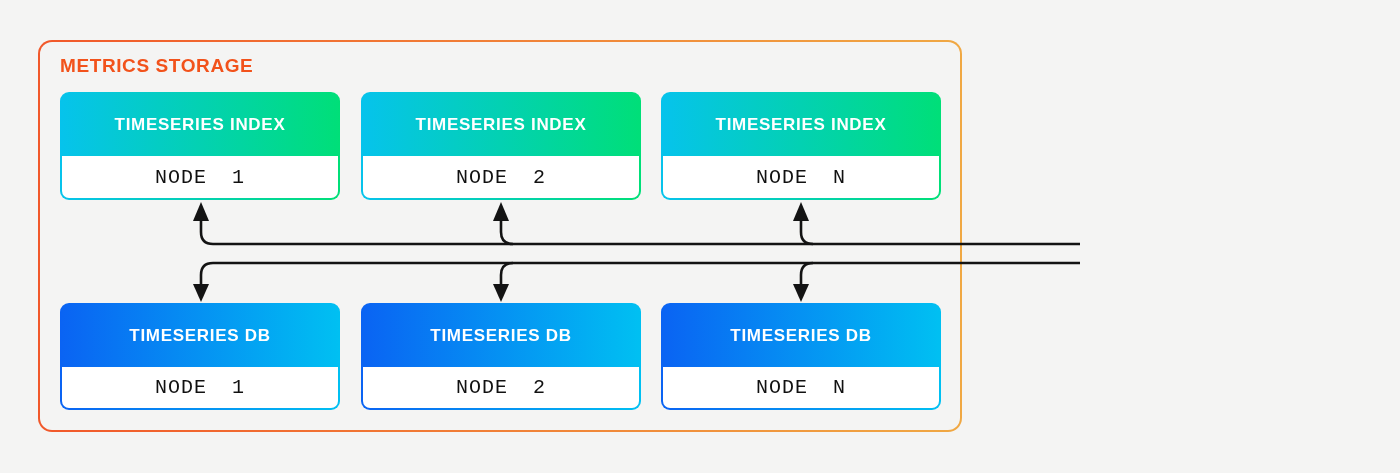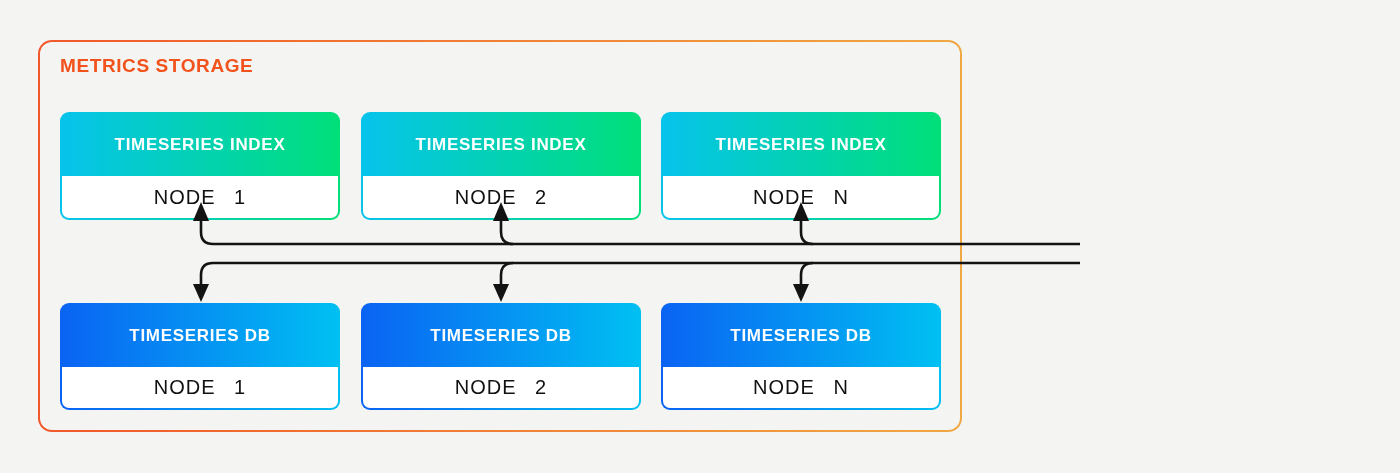--- a/index.html
+++ b/index.html
@@ -72,28 +72,28 @@
     font-weight: bold;
     letter-spacing: 0.7px;
   }
   .node-body {
     flex: 1;
     background: #ffffff;
     border-radius: 0 0 7px 7px;
     display: flex;
     align-items: center;
     justify-content: center;
-    font-family: Liberation Sans, sans-serif;
+    font-family: Liberation Mono, monospace;
     font-size: 20px;
     letter-spacing: 1px;
     word-spacing: 12px;
     color: var(--node-text, #111111);
     white-space: pre;
   }
-  .row-index { top: 92px; height: 108px; margin-top: 20px; }
+  .row-index { top: 92px; height: 108px; }
   .row-db    { top: 303px; height: 107px; }
   .col-1 { left: 60px; }
   .col-2 { left: 361px; }
   .col-3 { left: 661px; }
 
   
   .query-box {
     position: absolute;
     left: 1080px; top: 220px;
     width: 282px; height: 63px;

